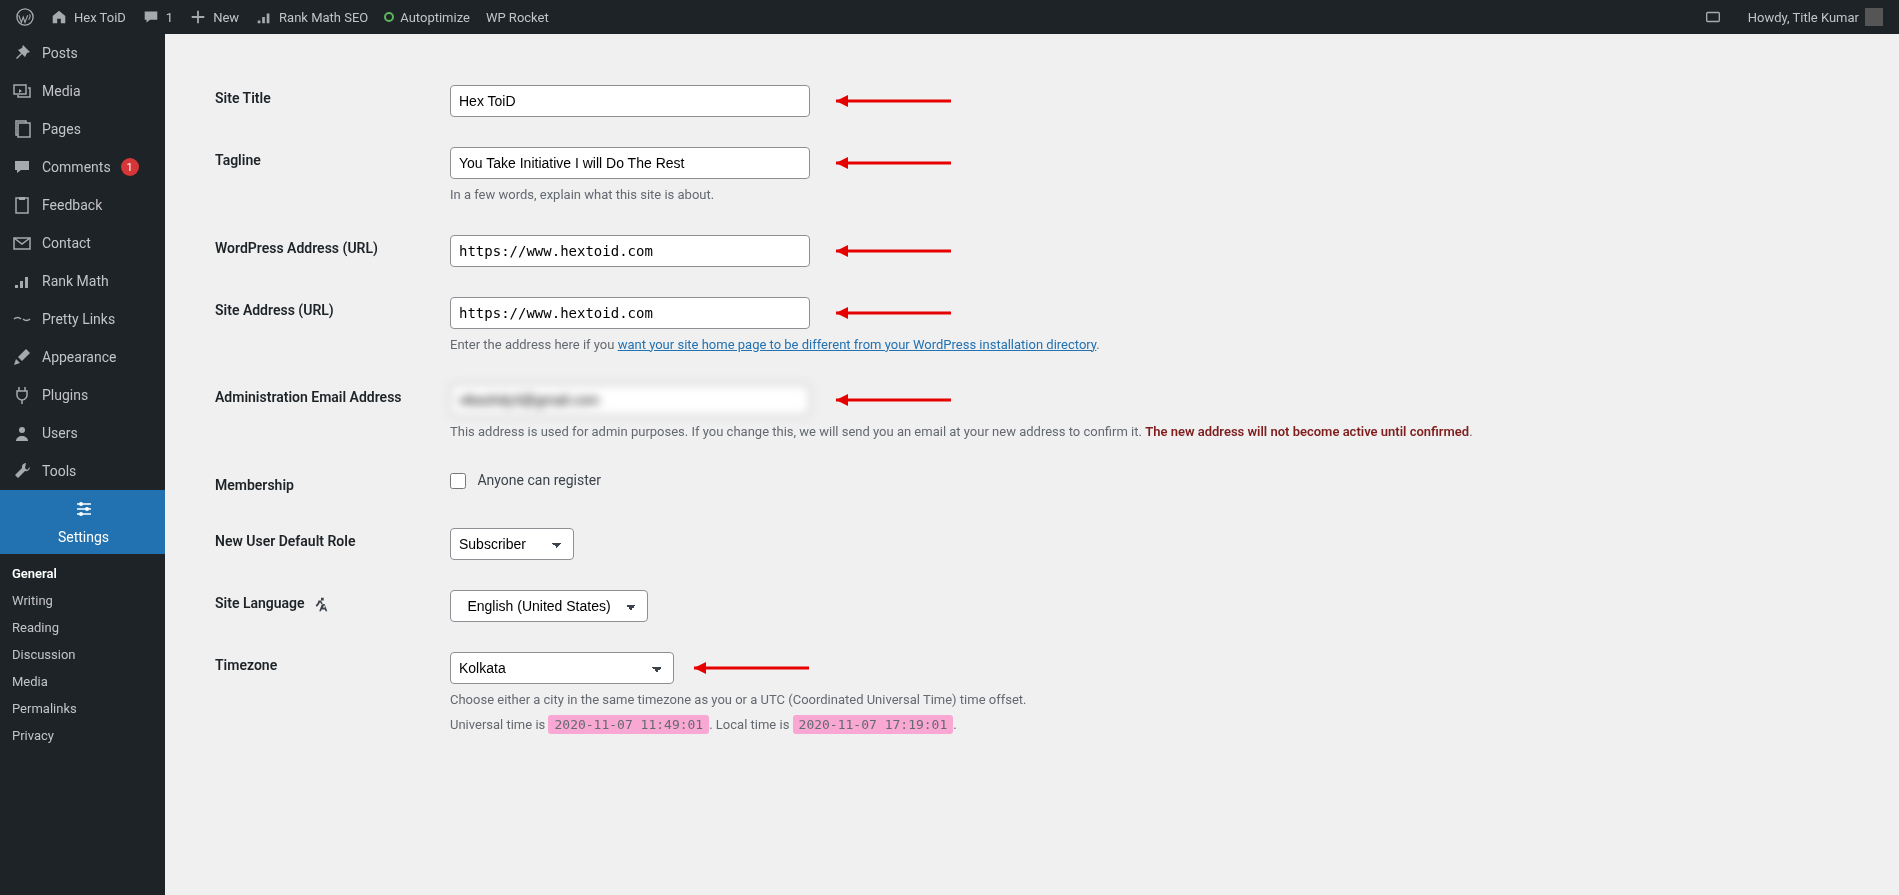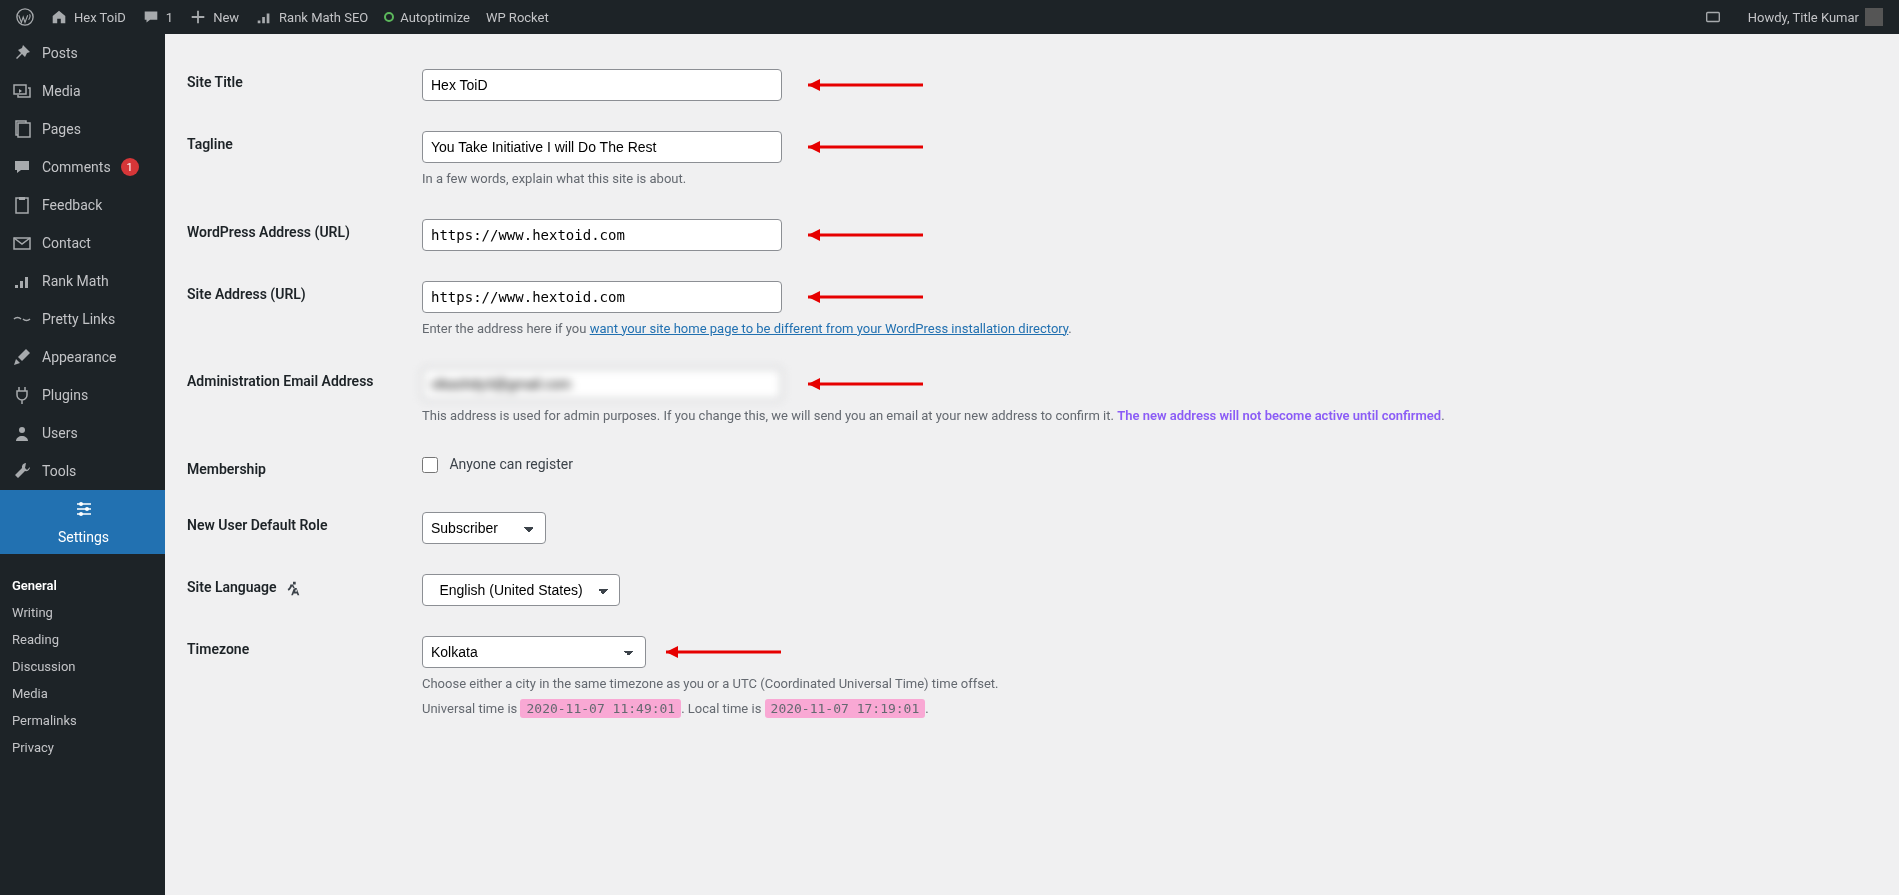--- a/index.html
+++ b/index.html
@@ -16,34 +16,34 @@
 
 
 .wrap { display: flex; min-height: calc(100vh - 34px); }
 .sidebar { width: 165px; background: #1d2327; color: #c3c4c7; }
 .sidebar .menu-item { display: flex; align-items: center; gap: 10px; padding: 9px 10px 9px 12px; cursor: pointer; font-size: 14px; }
 .sidebar .menu-item svg { width: 20px; height: 20px; fill: #a7aaad; flex-shrink: 0; }
 .sidebar .menu-item.active { background: #2271b1; color: #fff; position: relative; flex-direction: column; }
 .sidebar .menu-item.active svg { fill: #fff; }
 .sidebar .menu-item.active::after { content:""; position:absolute; right:-8px; top:50%; transform:translateY(-50%); border:8px solid transparent; border-right-color:#f0f0f1; }
 .count-badge { background:#d63638; color:#fff; border-radius:10px; min-width:18px; height:18px; font-size:11px; display:inline-flex; align-items:center; justify-content:center; padding:0 5px; }
-.submenu { padding: 18px 0 10px 0; background:#1d2327; }
+.submenu { padding: 6px 0 10px 0; background:#1d2327; }
 .submenu .sub-item { padding: 6px 12px; font-size:13px; color:#c3c4c7; cursor:pointer; }
 .submenu .sub-item.current { font-weight:600; color:#fff; }
 
 
-.content { flex:1; padding: 20px 20px 20px 22px; }
+.content { flex:1; padding: 36px 20px 20px 22px; margin-left: 28px; }
 .form-table { width:100%; border-spacing:0; }
 .form-table tr th { text-align:left; vertical-align:top; width:225px; padding: 20px 10px 20px 0; font-weight:600; color:#1d2327; font-size:14px; }
 .form-table tr td { padding: 15px 10px; vertical-align:top; }
 .regular-text { width:360px; height:32px; padding:4px 8px; border:1px solid #8c8f94; border-radius:4px; font-size:14px; background:#fff; }
 .blurred { filter: blur(4px); }
 .description { color:#646970; font-size:13px; margin-top:6px; line-height:1.5; max-width:1060px; }
 .description a { color:#2271b1; text-decoration:underline; }
-.description strong { font-weight:600; color:#8b5cf6; }
+.description strong { font-weight:600; color:#7f1d1d; }
 select { height:32px; padding:4px 28px 4px 8px; border:1px solid #8c8f94; border-radius:4px; background:#fff; font-size:14px; appearance:none; -webkit-appearance:none; background-image: linear-gradient(45deg, transparent 50%, #3c434a 50%), linear-gradient(135deg, #3c434a 50%, transparent 50%); background-position: calc(100% - 16px) 14px, calc(100% - 11px) 14px; background-size:5px 5px,5px 5px; background-repeat:no-repeat; }
 select.role { width:124px; }
 select.lang { width:198px;text-align:center; }
 select.tz { width:224px; }
 input[type=checkbox] { width:16px; height:16px; border:1px solid #8c8f94; border-radius:4px; margin-right:8px; vertical-align:middle; }
 .checkbox-label { font-size:14px; }
 code { background:#f9a8d4; padding:2px 6px; border-radius:3px; font-family: Consolas, Monaco, monospace; font-size:13px; }
 .translate-ico { display:inline-flex; vertical-align:middle; margin-left:4px; }
 .translate-ico svg { width:18px; height:18px; fill:#3c434a; }
 

